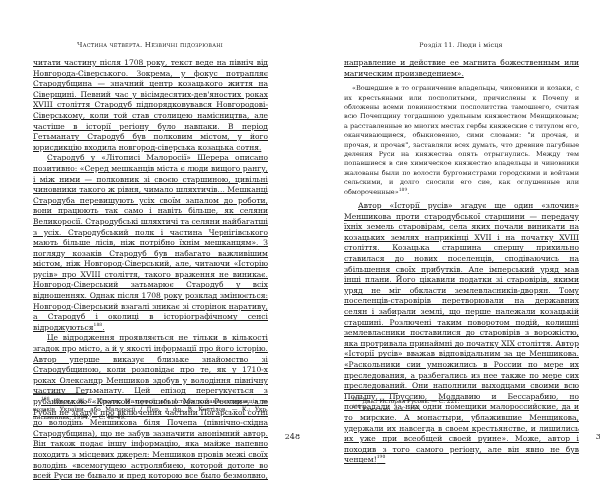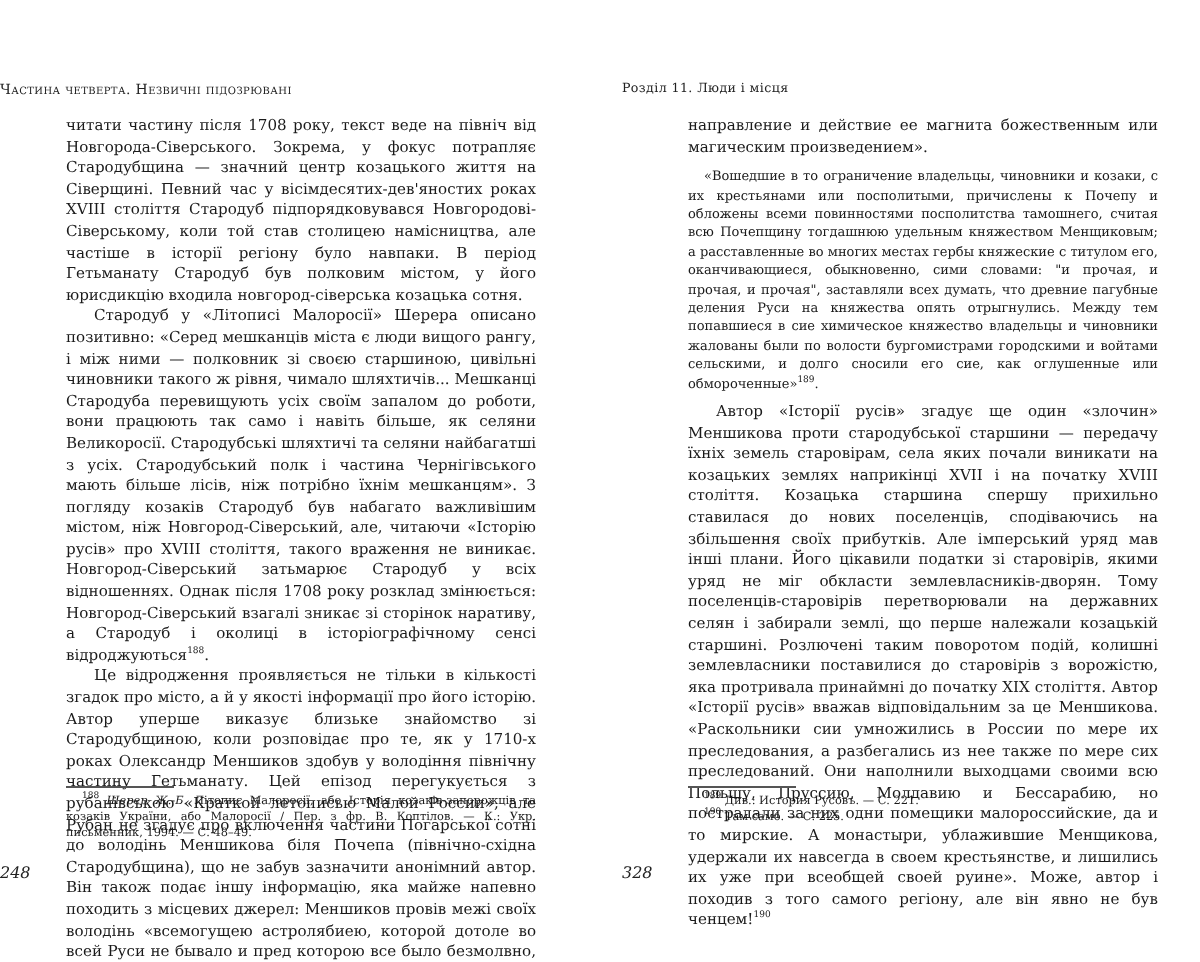--- a/index.html
+++ b/index.html
@@ -1,35 +1,35 @@
 <!DOCTYPE html>
 <html><head>
 <meta charset="utf-8">
 <style>
   html, body { margin:0; padding:0; }
   body { width:600px; height:481px; background:#ffffff; position:relative; overflow:hidden;
          font-family:"DejaVu Serif", serif; color:#1a1a1a; }
   .page { position:absolute; top:0; width:300px; height:481px; }
   .page.left { left:0; }
   .page.right { left:311px; }
-  .running-head { position:absolute; top:41px; left:0; width:300px; text-align:left;
+  .running-head { position:absolute; top:41px; left:0; width:300px; text-align:center;
          font-size:6.3px; letter-spacing:0.2px; color:#222; }
   .running-head.caps { font-variant:small-caps; font-size:7px; }
   .body { position:absolute; left:33px; width:235px; top:58px; font-size:7.55px; line-height:10.6px;
          text-align:justify; hyphens:manual; }
-  .body p { margin:0; text-indent:14px; }
+  .body p { margin:0; text-indent:14px;text-decoration:underline; }
   .body p.noindent { text-indent:0; }
   .quote { font-size:6.5px; line-height:9.4px; margin:5px 0 4px 0; text-indent:0; }
   .quote-text { text-indent:8px; display:block; }
   sup { font-size:4.5px; vertical-align:super; line-height:0; }
   .fn-rule { position:absolute; left:33px; width:54px; top:393px; border-top:0.8px solid #555; }
   .footnotes { position:absolute; left:33px; width:235px; top:397px; font-size:5.7px; line-height:8px;
          text-align:justify; }
   .footnote { margin:0; text-indent:8px; }
-  .folio { position:absolute; top:432px; width:300px; left:0; text-align:left; font-style:italic;
+  .folio { position:absolute; top:432px; width:300px; left:0; text-align:right; 
          font-size:8px; color:#222; }
 </style>
 </head>
 <body>
 
 <div class="page left">
   <div class="running-head caps">Частина четверта. Незвичні підозрювані</div>
   <div class="body">
     <p class="noindent">читати частину після 1708 року, текст веде на північ від Новгорода-Сіверського. Зокрема, у фокус потрапляє Стародубщина — значний центр козацького життя на Сіверщині. Певний час у вісімдесятих-дев'яностих роках XVIII століття Стародуб підпорядковувався Новгородові-Сіверському, коли той став столицею намісництва, але частіше в історії регіону було навпаки. В період Гетьманату Стародуб був полковим містом, у його юрисдикцію входила новгород-сіверська козацька сотня.</p>
     <p><span>Стародуб у «Літописі Малоросії» Шерера описано позитивно: «Серед мешканців міста є люди вищого рангу, і між ними — полковник зі своєю старшиною, цивільні чиновники такого ж рівня, чимало шляхтичів... Мешканці Стародуба перевищують усіх своїм запалом до роботи, вони працюють так само і навіть більше, як селяни Великоросії. Стародубські шляхтичі та селяни найбагатші з усіх. Стародубський полк і частина Чернігівського мають більше лісів, ніж потрібно їхнім мешканцям». З погляду козаків Стародуб був набагато важливішим містом, ніж Новгород-Сіверський, але, читаючи «Історію русів» про XVIII століття, такого враження не виникає. Новгород-Сіверський затьмарює Стародуб у всіх відношеннях. Однак після 1708 року розклад змінюється: Новгород-Сіверський взагалі зникає зі сторінок наративу, а Стародуб і околиці в історіографічному сенсі відроджуються</span><sup>188</sup>.</p>

